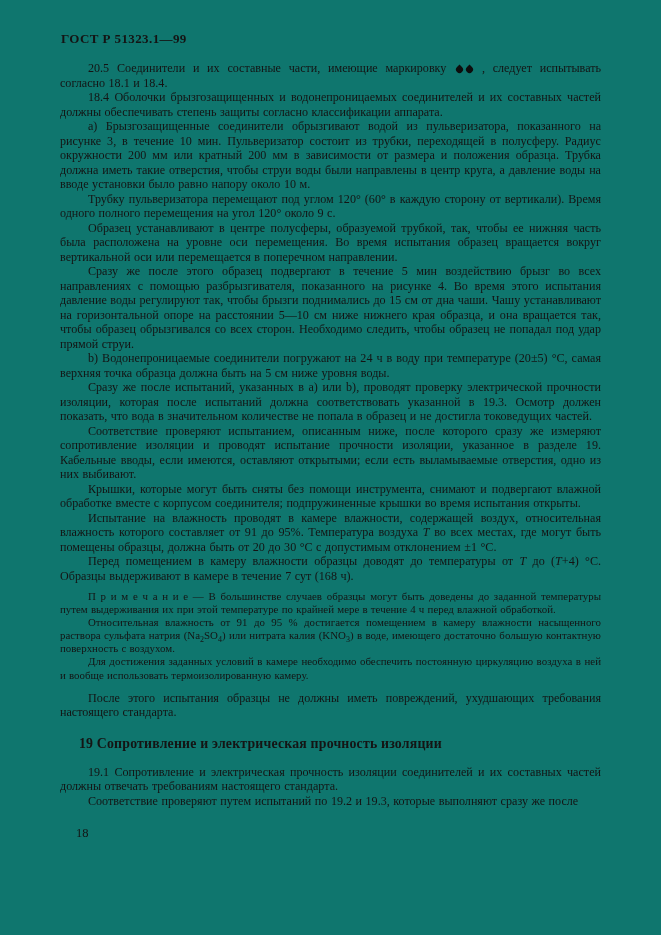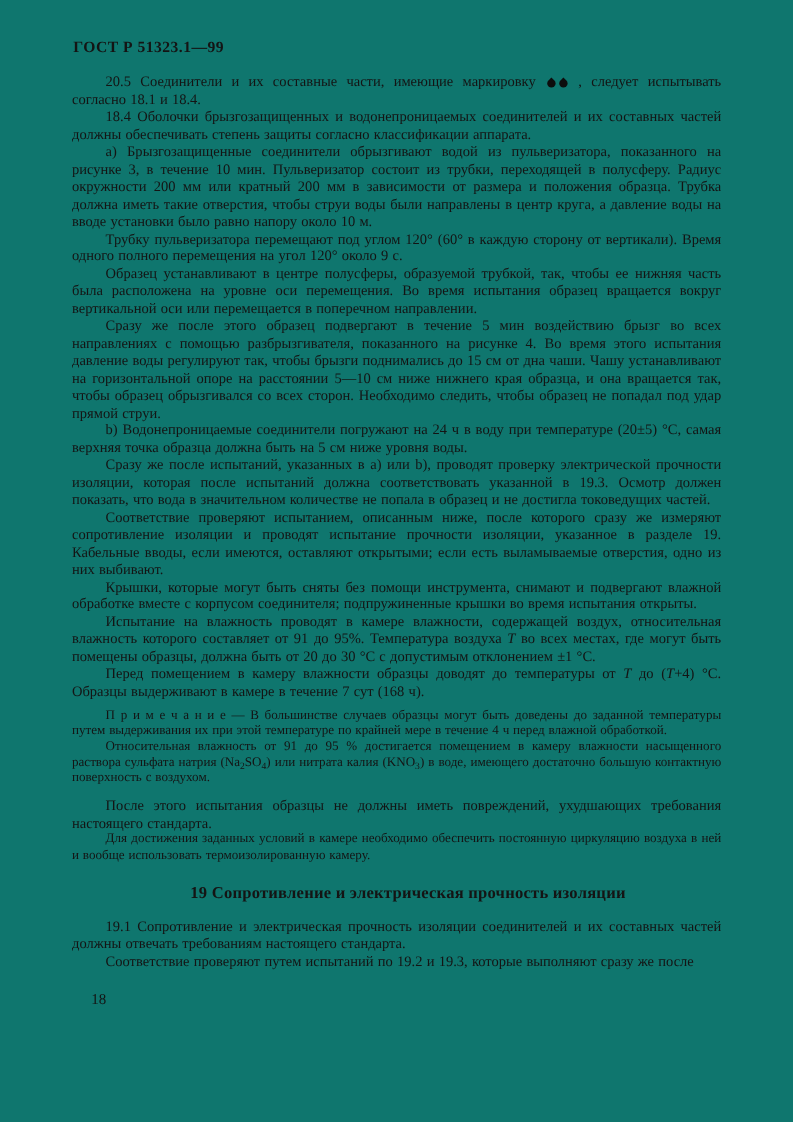--- a/index.html
+++ b/index.html
@@ -47,21 +47,21 @@
     margin-top: 7px;
   }
   .gap-top-lg {
     margin-top: 9px;
   }
   .section-heading {
     margin: 16px 0 13px 0;
     font-size: 13.8px;
     font-weight: bold;
     text-indent: 19px;
-    text-align: center;
+    text-align: left;
     letter-spacing: 0.2px;
   }
   .page-number {
     position: absolute;
     left: 76px;
     top: 826px;
     font-size: 12.5px;
   }
   
   .drop {
@@ -96,22 +96,22 @@
     <p class="para">Образец устанавливают в центре полусферы, образуемой трубкой, так, чтобы ее нижняя часть была расположена на уровне оси перемещения. Во время испытания образец вращается вокруг вертикальной оси или перемещается в поперечном направлении.</p>
     <p class="para">Сразу же после этого образец подвергают в течение 5 мин воздействию брызг во всех направлениях с помощью разбрызгивателя, показанного на рисунке 4. Во время этого испытания давление воды регулируют так, чтобы брызги поднимались до 15 см от дна чаши. Чашу устанавливают на горизонтальной опоре на расстоянии 5—10 см ниже нижнего края образца, и она вращается так, чтобы образец обрызгивался со всех сторон. Необходимо следить, чтобы образец не попадал под удар прямой струи.</p>
     <p class="para">b) Водонепроницаемые соединители погружают на 24 ч в воду при температуре (20±5) °С, самая верхняя точка образца должна быть на 5 см ниже уровня воды.</p>
     <p class="para">Сразу же после испытаний, указанных в а) или b), проводят проверку электрической прочности изоляции, которая после испытаний должна соответствовать указанной в 19.3. Осмотр должен показать, что вода в значительном количестве не попала в образец и не достигла токоведущих частей.</p>
     <p class="para">Соответствие проверяют испытанием, описанным ниже, после которого сразу же измеряют сопротивление изоляции и проводят испытание прочности изоляции, указанное в разделе 19. Кабельные вводы, если имеются, оставляют открытыми; если есть выламываемые отверстия, одно из них выбивают.</p>
     <p class="para">Крышки, которые могут быть сняты без помощи инструмента, снимают и подвергают влажной обработке вместе с корпусом соединителя; подпружиненные крышки во время испытания открыты.</p>
     <p class="para">Испытание на влажность проводят в камере влажности, содержащей воздух, относительная влажность которого составляет от 91 до 95%. Температура воздуха <i>Т</i> во всех местах, где могут быть помещены образцы, должна быть от 20 до 30 °С с допустимым отклонением ±1 °С.</p>
     <p class="para">Перед помещением в камеру влажности образцы доводят до температуры от <i>Т</i> до (<i>Т</i>+4) °С. Образцы выдерживают в камере в течение 7 сут (168 ч).</p>
     <p class="para note gap-top">П р и м е ч а н и е — В большинстве случаев образцы могут быть доведены до заданной температуры путем выдерживания их при этой температуре по крайней мере в течение 4 ч перед влажной обработкой.</p>
     <p class="para note">Относительная влажность от 91 до 95 % достигается помещением в камеру влажности насыщенного раствора сульфата натрия (Na<sub>2</sub>SO<sub>4</sub>) или нитрата калия (KNO<sub>3</sub>) в воде, имеющего достаточно большую контактную поверхность с воздухом.</p>
+    <p class="para note">Для достижения заданных условий в камере необходимо обеспечить постоянную циркуляцию воздуха в ней и вообще использовать термоизолированную камеру.</p>
     <p class="para gap-top-lg">После этого испытания образцы не должны иметь повреждений, ухудшающих требования настоящего стандарта.</p>
-    <p class="para note">Для достижения заданных условий в камере необходимо обеспечить постоянную циркуляцию воздуха в ней и вообще использовать термоизолированную камеру.</p>
 
     <h2 class="section-heading">19 Сопротивление и электрическая прочность изоляции</h2>
 
     <p class="para">19.1 Сопротивление и электрическая прочность изоляции соединителей и их составных частей должны отвечать требованиям настоящего стандарта.</p>
     <p class="para">Соответствие проверяют путем испытаний по 19.2 и 19.3, которые выполняют сразу же после</p>
 
   </div>
 
   <div class="page-number">18</div>
 

